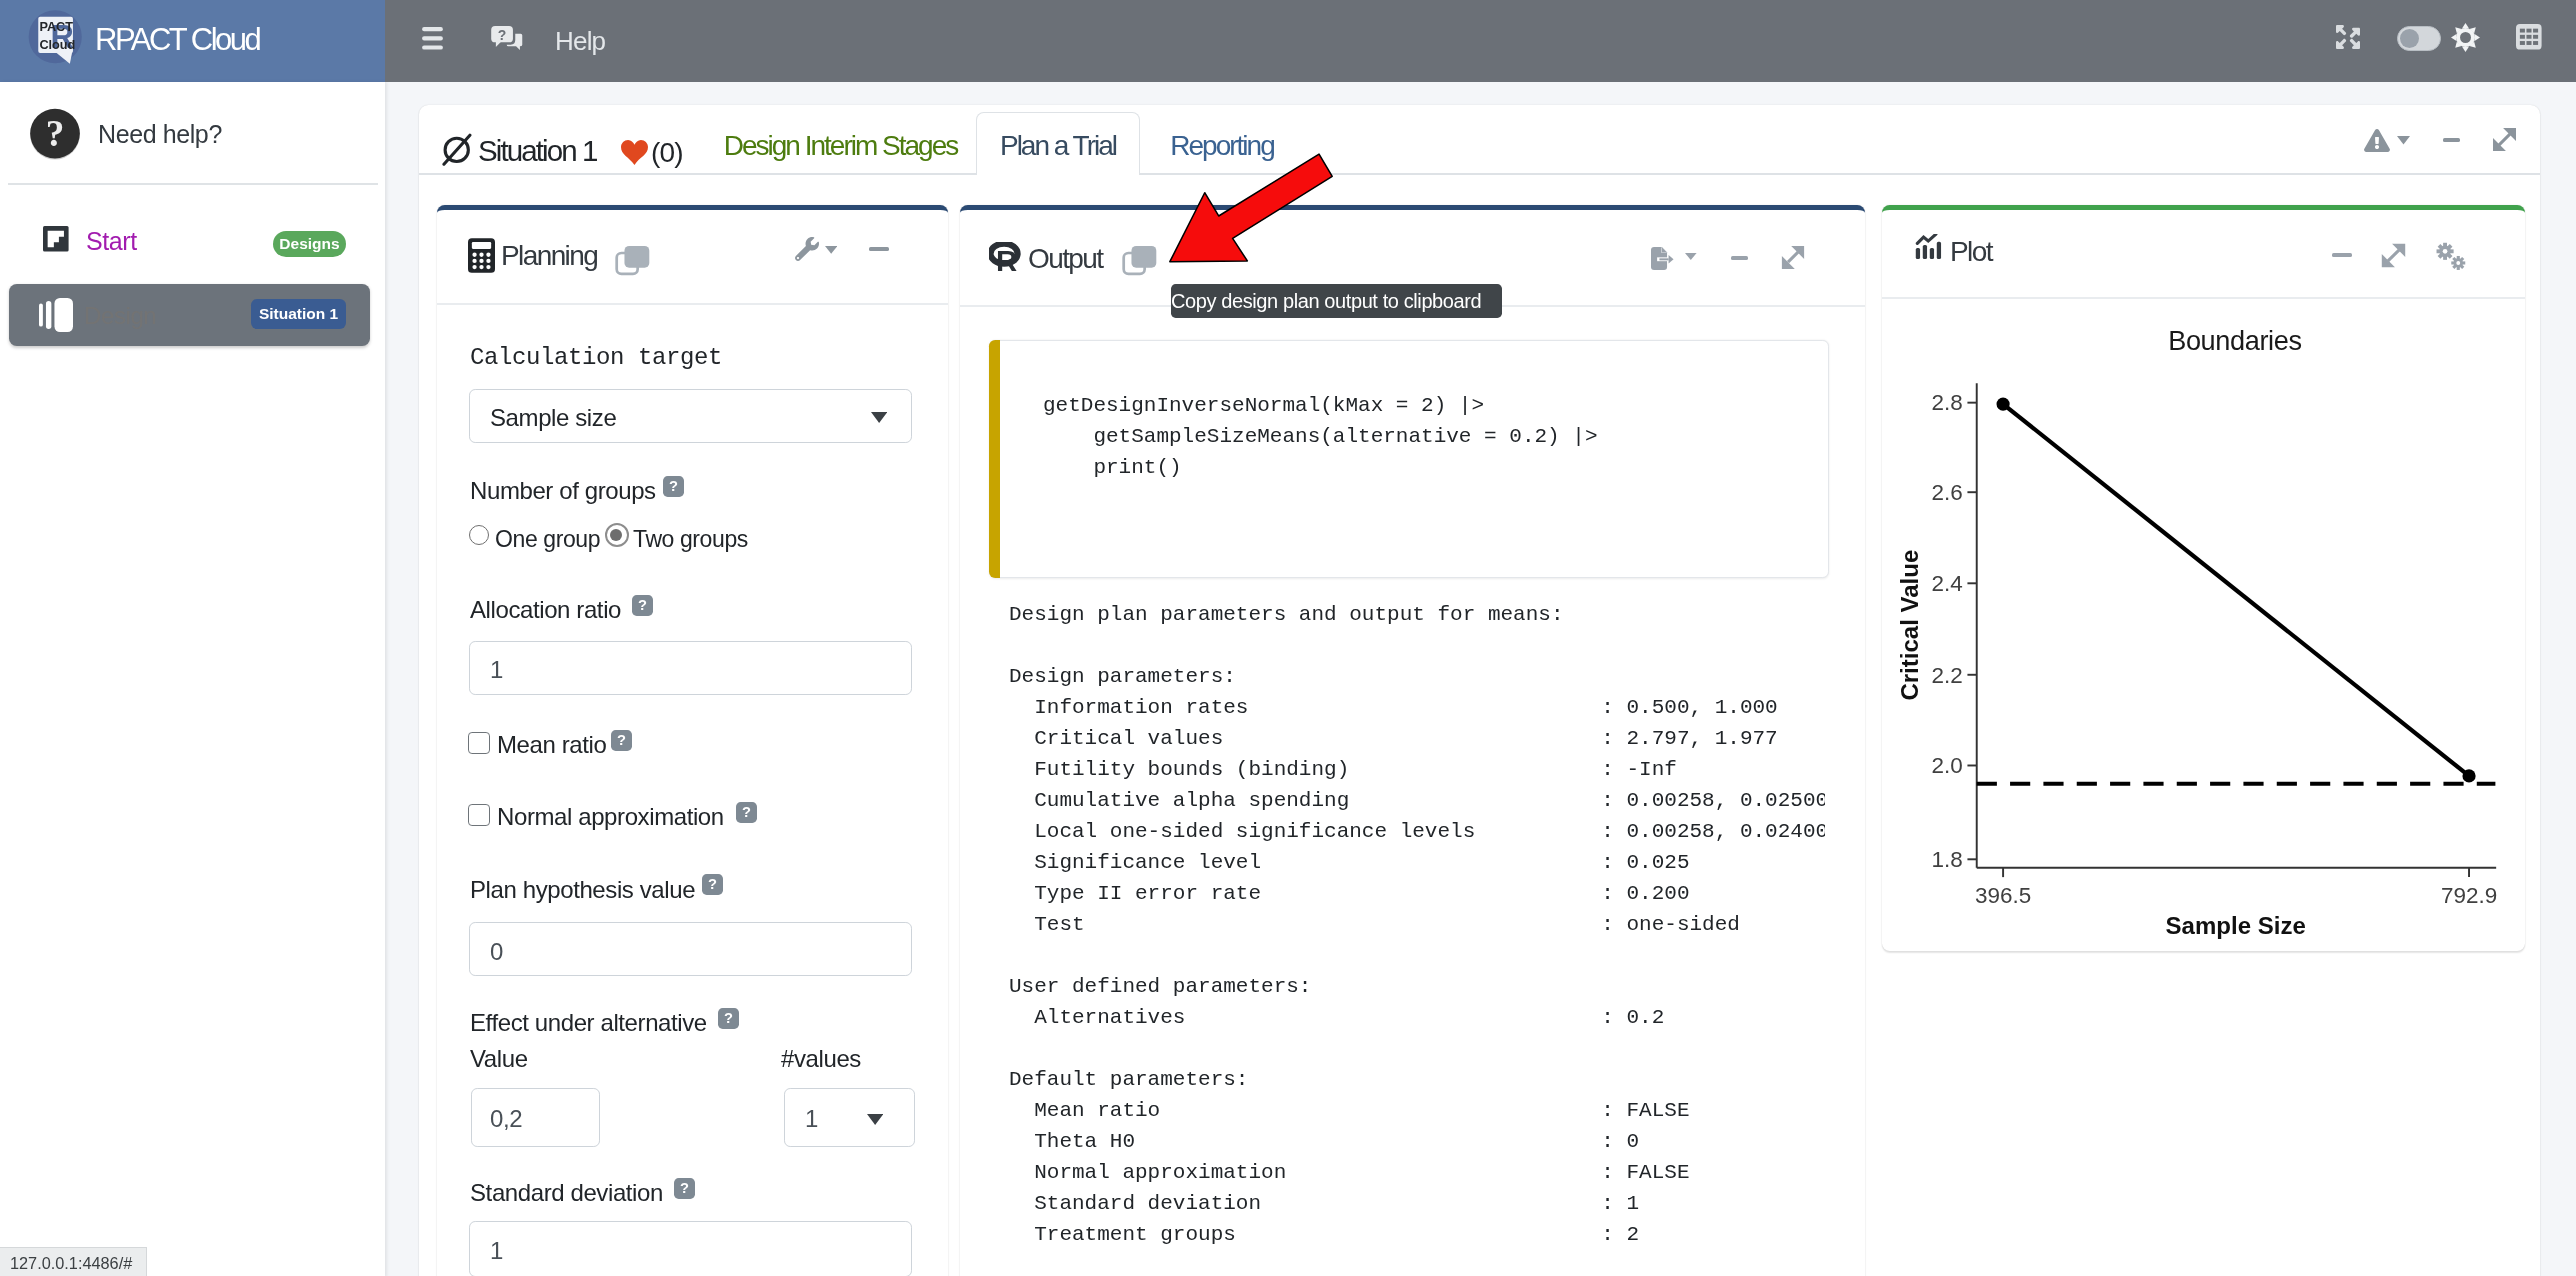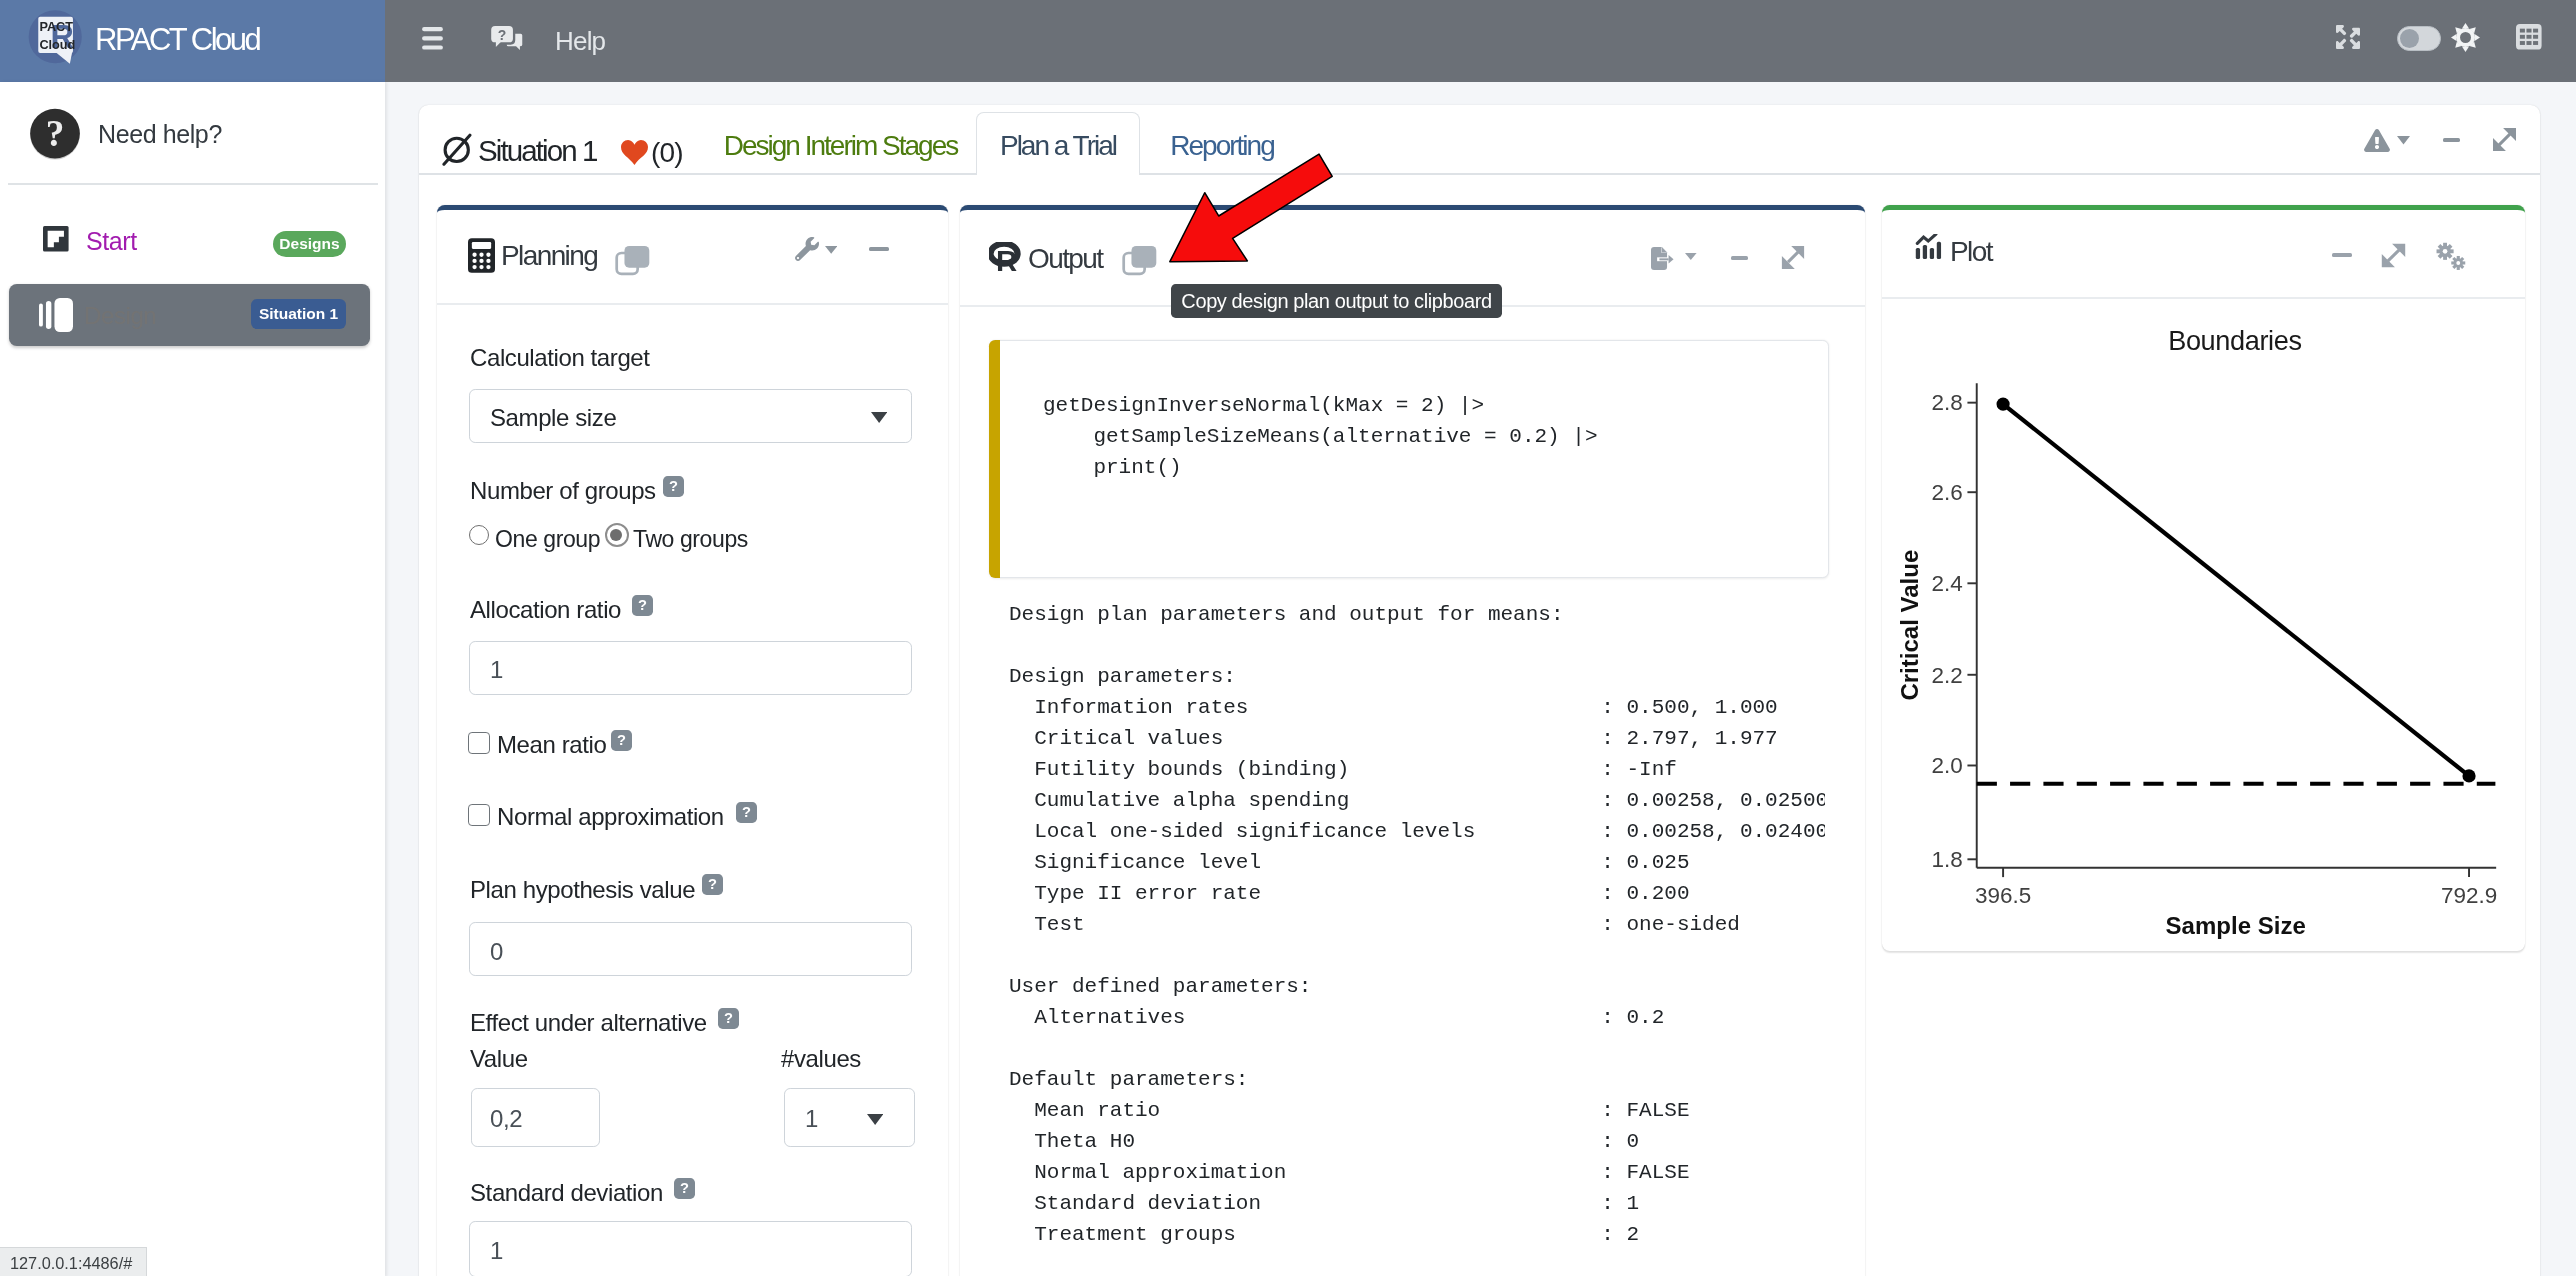--- a/index.html
+++ b/index.html
@@ -173,21 +173,21 @@
 </svg>
 
 <svg class="abs" style="left:795px;top:237px;" width="24" height="24" viewBox="0 0 512 512">
   <path fill="#8d969e" d="M507.73 109.1c-2.24-9.03-13.54-12.09-20.12-5.51l-74.36 74.36-67.88-11.31-11.31-67.88 74.36-74.36c6.62-6.62 3.43-17.9-5.66-20.16-47.38-11.74-99.55.91-136.58 37.93-39.64 39.64-50.55 97.1-34.05 147.2L18.74 402.76c-24.99 24.99-24.99 65.51 0 90.5 24.99 24.99 65.51 24.99 90.5 0l213.21-213.21c50.12 16.71 107.47 5.68 147.37-34.22 37.07-37.07 49.7-89.32 37.91-136.73zM64 472c-13.25 0-24-10.75-24-24 0-13.26 10.75-24 24-24s24 10.74 24 24c0 13.25-10.75 24-24 24z"></path>
 </svg>
 <svg class="abs" style="left:825px;top:246px;" width="12.4" height="7.8" viewBox="0 0 16 10">
     <polygon points="0,0 16,0 8,10" fill="#8d969e"></polygon>
   </svg>
 <div class="abs" style="left:869px;top:247px;width:20px;height:3.9px;background:#8d969e;border-radius:1.6px;"></div>
 
-<div class="abs t31" style="left:470px;top:346px;">Calculation target</div>
+<div class="abs t31" style="left:470px;top:346px;font-family:Liberation Mono, monospace;">Calculation target</div>
 <div class="inp" style="left:469px;top:389px;width:443px;height:54px;"></div>
 <div class="inptext" style="left:490px;top:406px;color:#212529;">Sample size</div>
 <svg class="abs" style="left:871px;top:412px;" width="16.3" height="11" viewBox="0 0 21 14">
     <polygon points="0,0 21,0 10.5,14" fill="#3b4045"></polygon>
   </svg>
 
 <div class="abs t31" style="left:470px;top:479px;">Number of groups</div>
 <div class="qb" style="left:663px;top:476px;">?</div>
 <div class="abs" style="left:469px;top:525px;width:20px;height:20px;border:1.9px solid #6f6f6f;border-radius:50%;background:#fff;"></div>
 <div class="abs t31" style="left:495px;top:527px;font-size:23px;">One group</div>
@@ -287,21 +287,21 @@
 
 Default parameters:
   Mean ratio                                   : FALSE
   Theta H0                                     : 0
   Normal approximation                         : FALSE
   Standard deviation                           : 1
   Treatment groups                             : 2</div>
 </div>
 
 <div class="abs" style="left:1171px;top:284px;width:331px;height:34px;background:#404549;border-radius:4.7px;"></div>
-<div class="abs" style="left:1171px;top:291px;width:331px;text-align:center;font-size:20px;line-height:20px;letter-spacing:-0.4px;color:#fff;white-space:nowrap;">Copy design plan output to clipboard</div>
+<div class="abs" style="left:1171px;top:291px;width:270px;text-align:center;font-size:20px;line-height:20px;letter-spacing:-0.4px;color:#fff;white-space:nowrap;">Copy design plan output to clipboard</div>
 
 <svg class="abs" style="left:1155px;top:147px;" width="194" height="124" viewBox="0 0 250 160">
   <polygon points="19,148 64,59 82,89 211.5,9.2 228.5,37.8 100,118 119,147 " fill="#f60c0c" stroke="#000" stroke-width="2" stroke-linejoin="round"></polygon>
 </svg>
 
 <div class="card" style="left:1882px;top:205px;width:643px;height:746px;border-top:5.4px solid #40a24c;"></div>
 <div class="abs" style="left:1882px;top:297px;width:643px;height:1.6px;background:#e9ecef;"></div>
 
 <svg class="abs" style="left:1915px;top:234px;" width="28" height="25" viewBox="0 0 36 32">
   <polyline points="3,12 11,4 17,9 27,0" stroke="#343a40" stroke-width="4" fill="none" stroke-linecap="round"></polyline>

